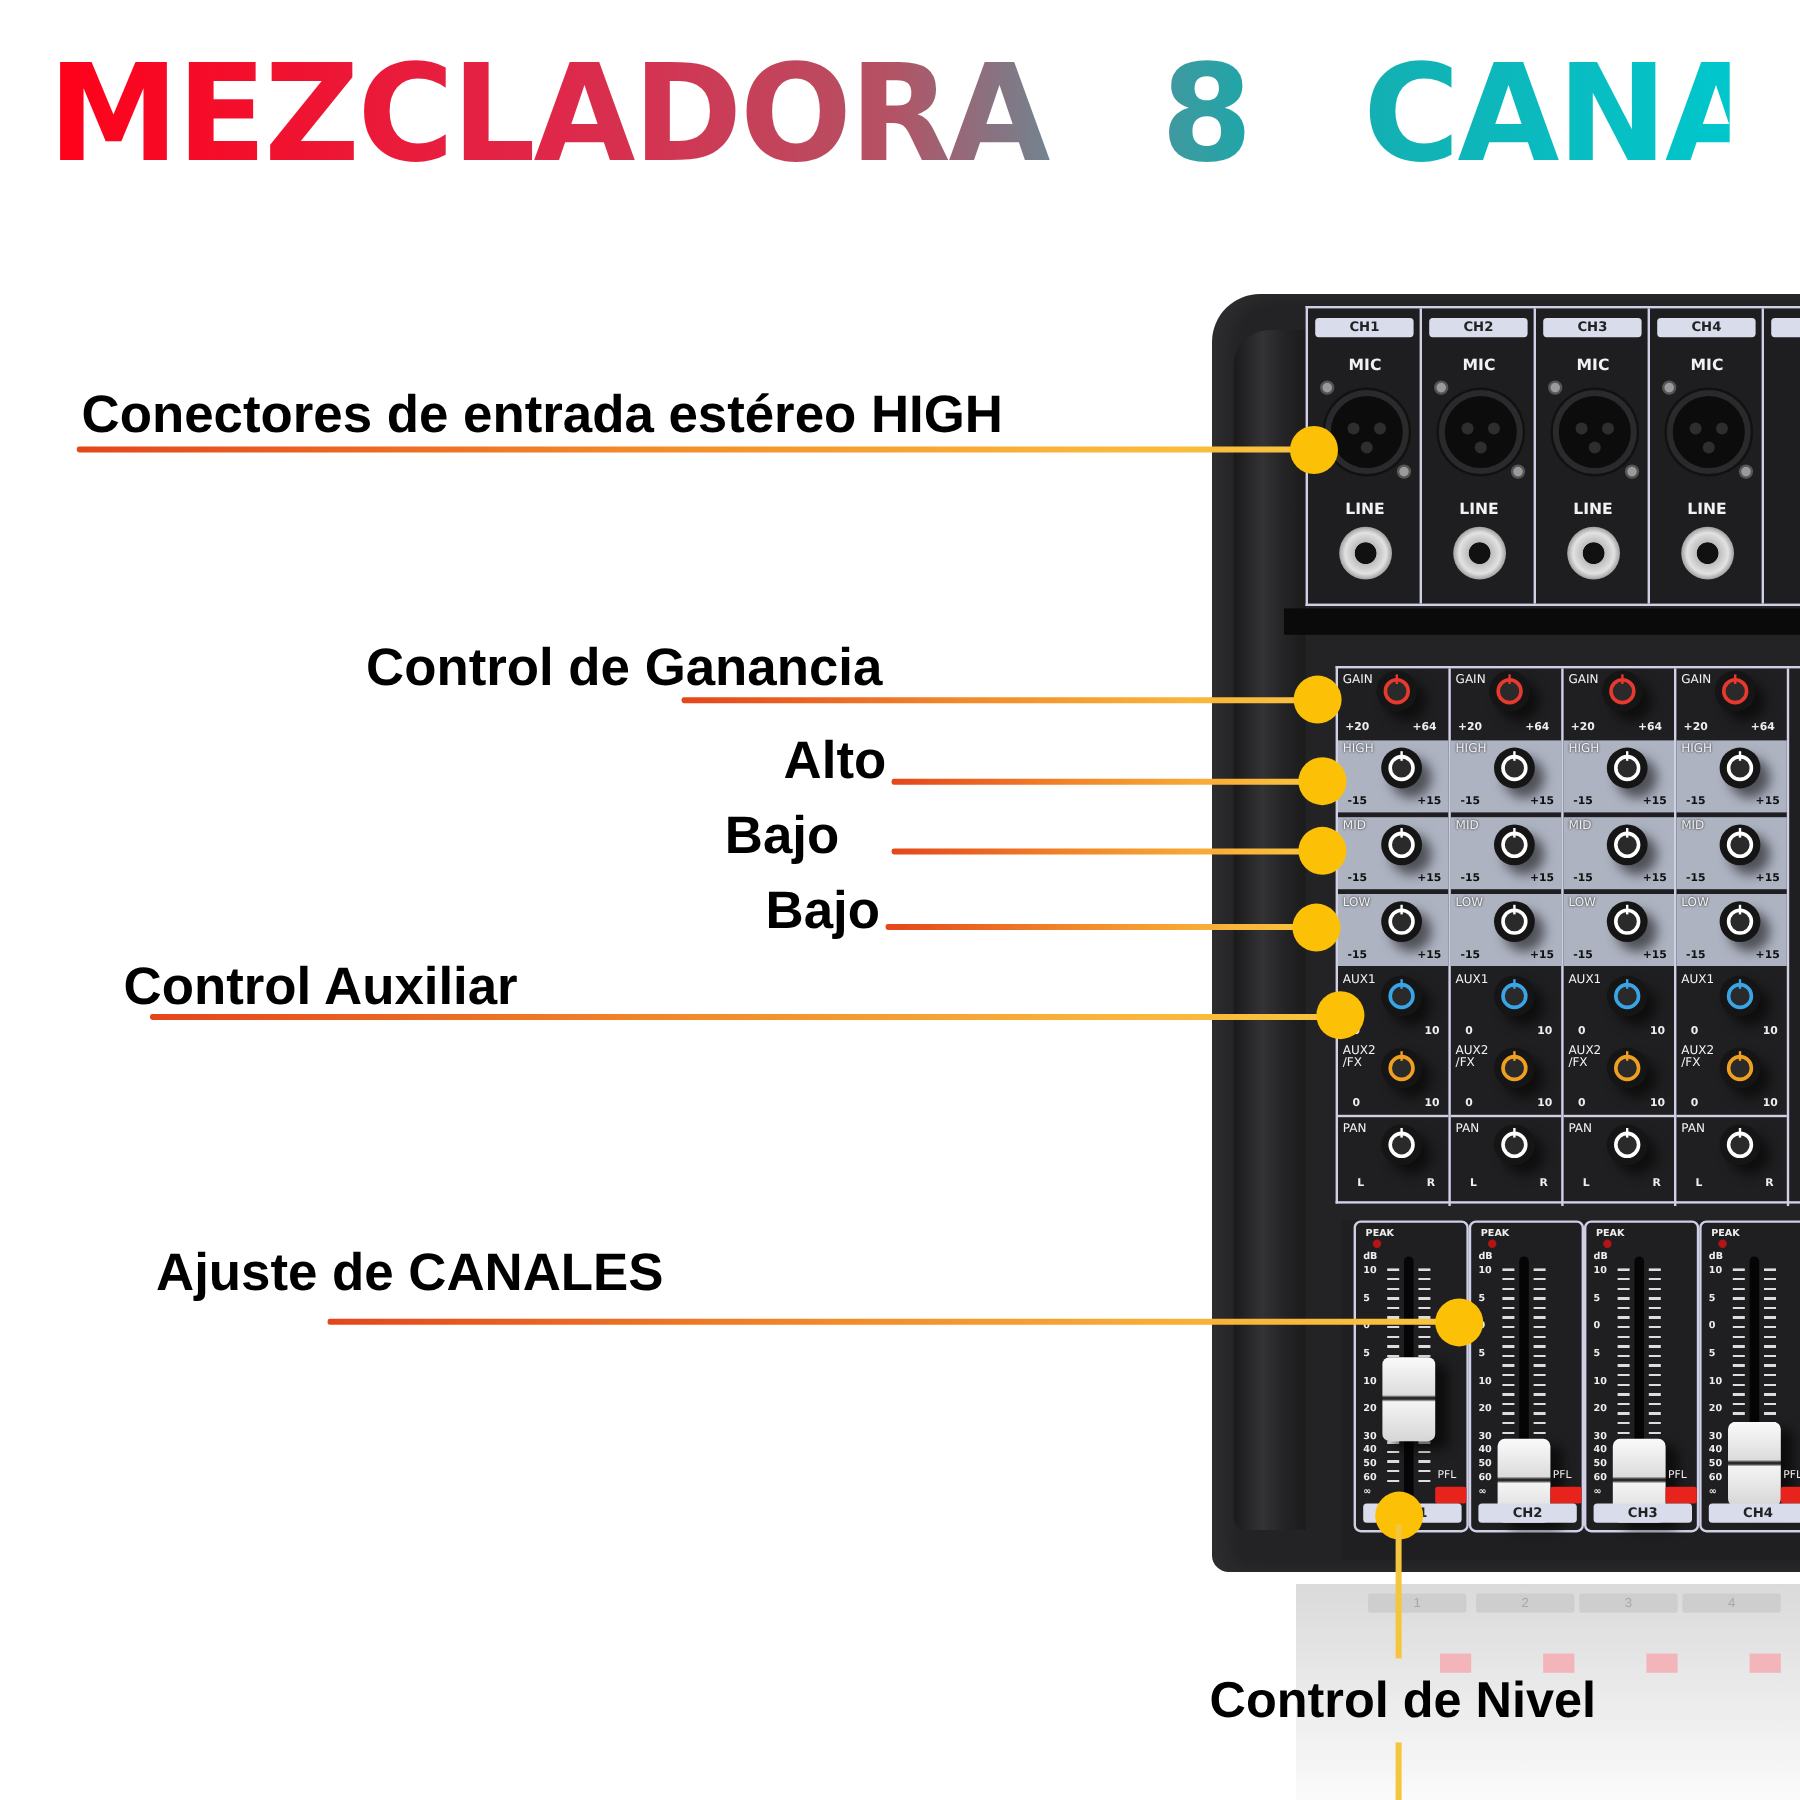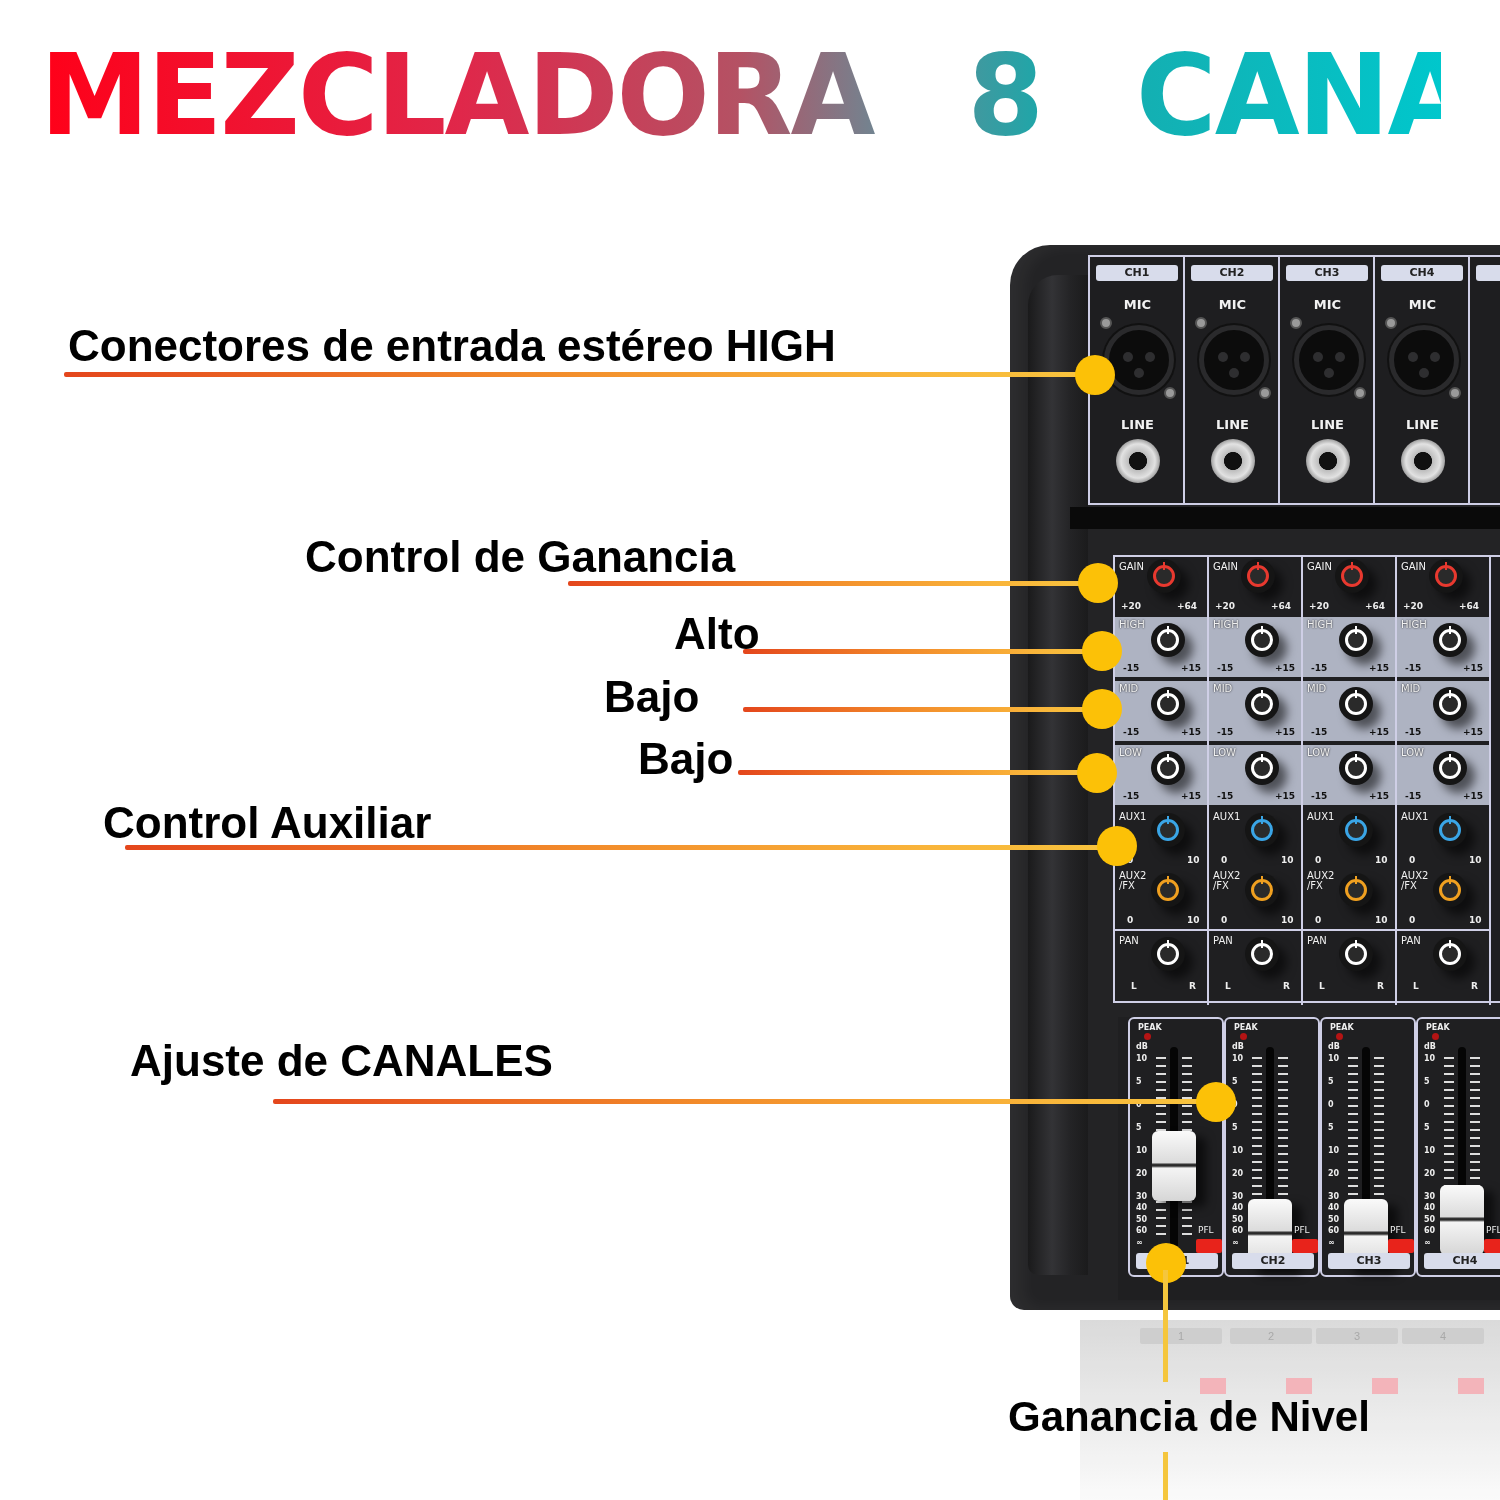--- a/index.html
+++ b/index.html
@@ -380,21 +380,21 @@
 </div>
 
 <div class="label" style="left:68px;top:322px">Conectores de entrada estéreo HIGH</div>
 <div class="leader" style="left:64px;top:372px;width:1035px"></div>
 <div class="dot" style="left:1075px;top:355px"></div>
 
 <div class="label" style="left:305px;top:533px">Control de Ganancia</div>
 <div class="leader" style="left:568px;top:581px;width:530px"></div>
 <div class="dot" style="left:1078px;top:563px"></div>
 
-<div class="label" style="left:674px;top:610px">Alto</div>
+<div class="label" style="left:653px;top:610px">Alto</div>
 <div class="leader" style="left:743px;top:649px;width:360px"></div>
 <div class="dot" style="left:1082px;top:631px"></div>
 
 <div class="label" style="left:604px;top:673px">Bajo</div>
 <div class="leader" style="left:743px;top:707px;width:360px"></div>
 <div class="dot" style="left:1082px;top:689px"></div>
 
 <div class="label" style="left:638px;top:735px">Bajo</div>
 <div class="leader" style="left:738px;top:770px;width:360px"></div>
 <div class="dot" style="left:1077px;top:753px"></div>
@@ -402,14 +402,14 @@
 <div class="label" style="left:103px;top:799px">Control Auxiliar</div>
 <div class="leader" style="left:125px;top:845px;width:1000px"></div>
 <div class="dot" style="left:1097px;top:826px"></div>
 
 <div class="label" style="left:130px;top:1037px">Ajuste de CANALES</div>
 <div class="leader" style="left:273px;top:1099px;width:940px"></div>
 <div class="dot" style="left:1196px;top:1082px"></div>
 
 <div class="dot" style="left:1146px;top:1243px"></div>
 <div class="vleader" style="left:1163px;top:1270px;height:112px"></div>
-<div class="label" style="left:1008px;top:1393px;font-size:42px">Ganancia de Nivel</div>
+<div class="label" style="left:1008px;top:1393px;font-size:42px">Control de Nivel</div>
 <div class="vleader" style="left:1163px;top:1452px;height:48px"></div>
 
 </body></html>

